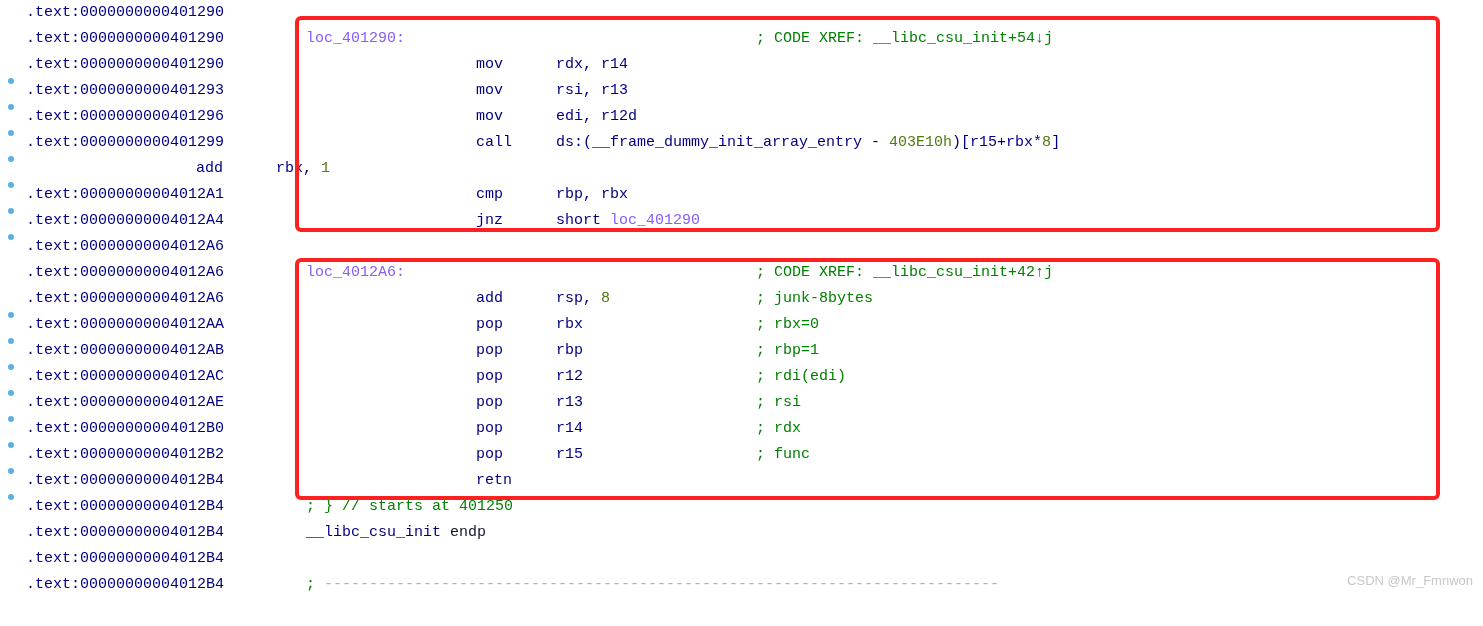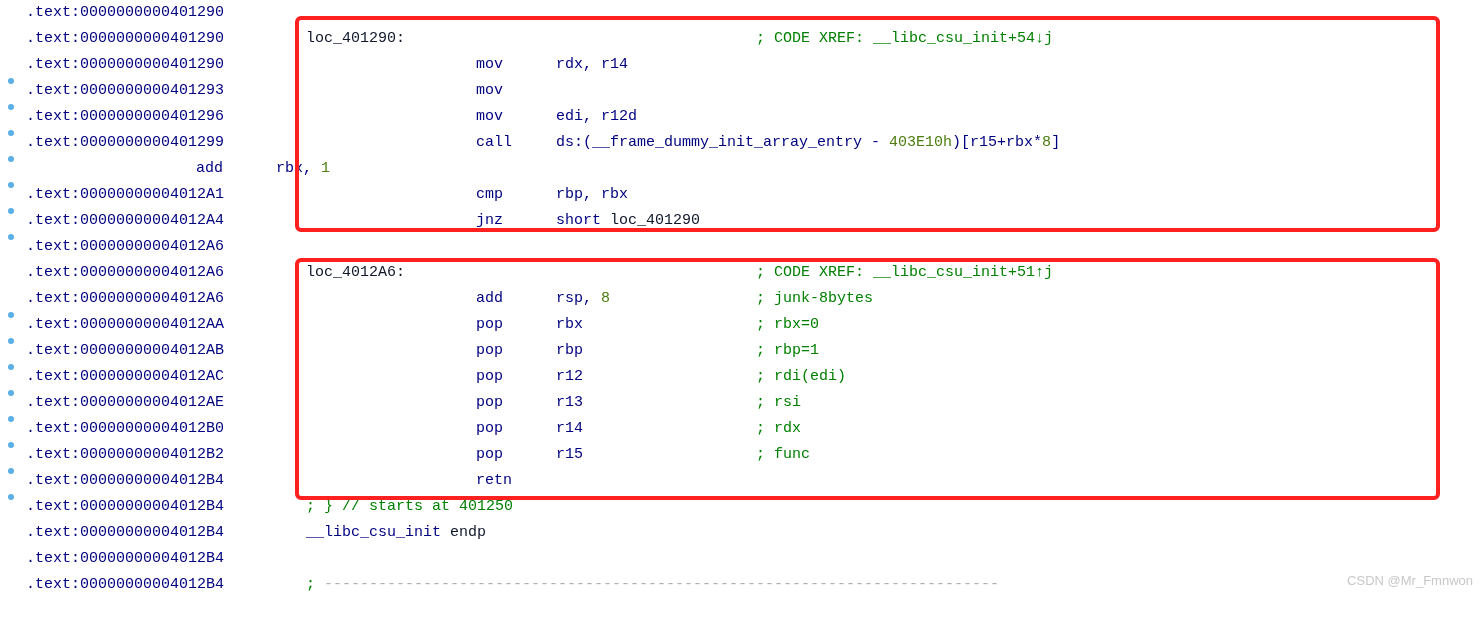--- a/index.html
+++ b/index.html
@@ -30,21 +30,21 @@
   .row-dot {
     position: absolute;
     left: -18px;
     top: 10px;
     width: 6px;
     height: 6px;
     border-radius: 50%;
     background: #5BB0E8;
   }
   .seg-addr { color: #000080; }
-  .label    { color: #0f172a; }
+  .label    { color: #8b5cf6; }
   .mnemonic { color: #000080; }
   .operand  { color: #000080; }
   .number   { color: #4d7c0f; }
   .comment  { color: #008000; }
   .keyword  { color: #0f172a; }
   .dash     { color: #b0b0b0; }
   .ident    { color: #000080; }
 
   .redbox {
     position: absolute;
@@ -98,20 +98,21 @@
       <span class="mnemonic pad-mn">mov</span>
       <span class="operand pad-op">rdx, r14</span>
     </div>
     <div class="line">
       <span class="dot-col">
         <span class="row-dot"></span>
       </span>
       <span class="seg-addr pad-addr">.text:0000000000401293</span>
       <span class="label pad-label"></span>
       <span class="mnemonic pad-mn">mov</span>
+      <span class="operand pad-op">rsi, r13</span>
     </div>
     <div class="line">
       <span class="dot-col">
         <span class="row-dot"></span>
       </span>
       <span class="seg-addr pad-addr">.text:0000000000401296</span>
       <span class="label pad-label"></span>
       <span class="mnemonic pad-mn">mov</span>
       <span class="operand pad-op">edi, r12d</span>
     </div>
@@ -156,21 +157,21 @@
       <span class="label pad-label"></span>
       <span class="mnemonic pad-mn"></span>
       <span class="operand pad-op"></span>
     </div>
     <div class="line">
       <span class="dot-col"></span>
       <span class="seg-addr pad-addr">.text:00000000004012A6</span>
       <span class="label pad-label">loc_4012A6:</span>
       <span class="mnemonic pad-mn"></span>
       <span class="operand pad-op"></span>
-      <span class="comment">; CODE XREF: __libc_csu_init+51↑j</span>
+      <span class="comment">; CODE XREF: __libc_csu_init+42↑j</span>
     </div>
     <div class="line">
       <span class="dot-col">
         <span class="row-dot"></span>
       </span>
       <span class="seg-addr pad-addr">.text:00000000004012A6</span>
       <span class="label pad-label"></span>
       <span class="mnemonic pad-mn">add</span>
       <span class="operand pad-op">rsp, <span class="number">8</span></span>
       <span class="comment">; junk-8bytes</span>

